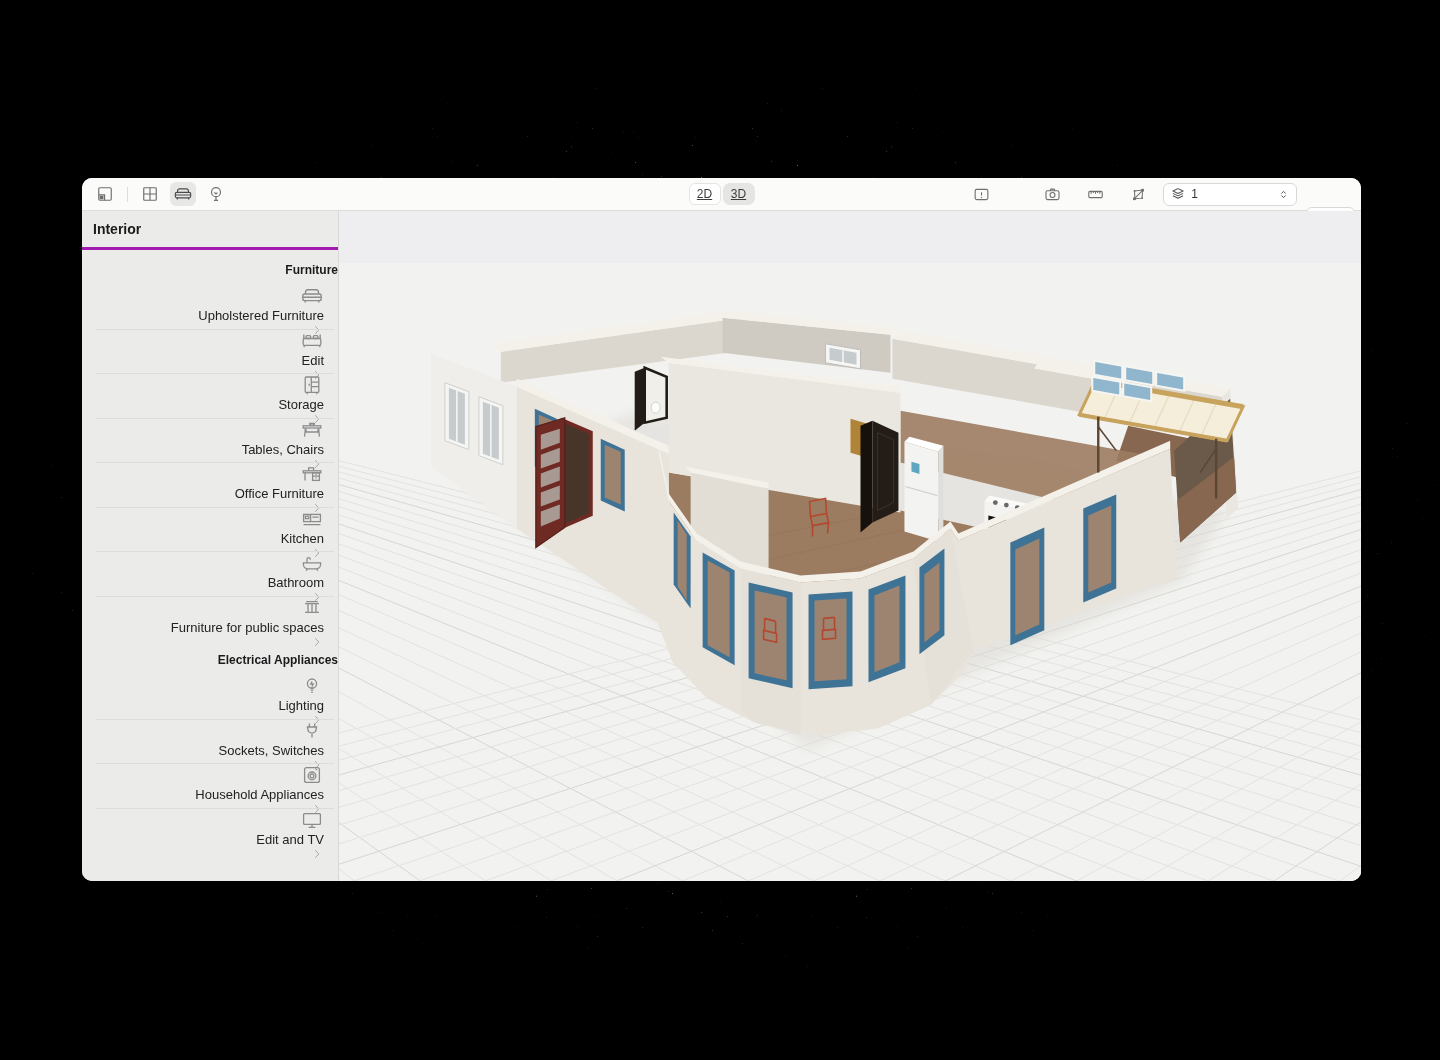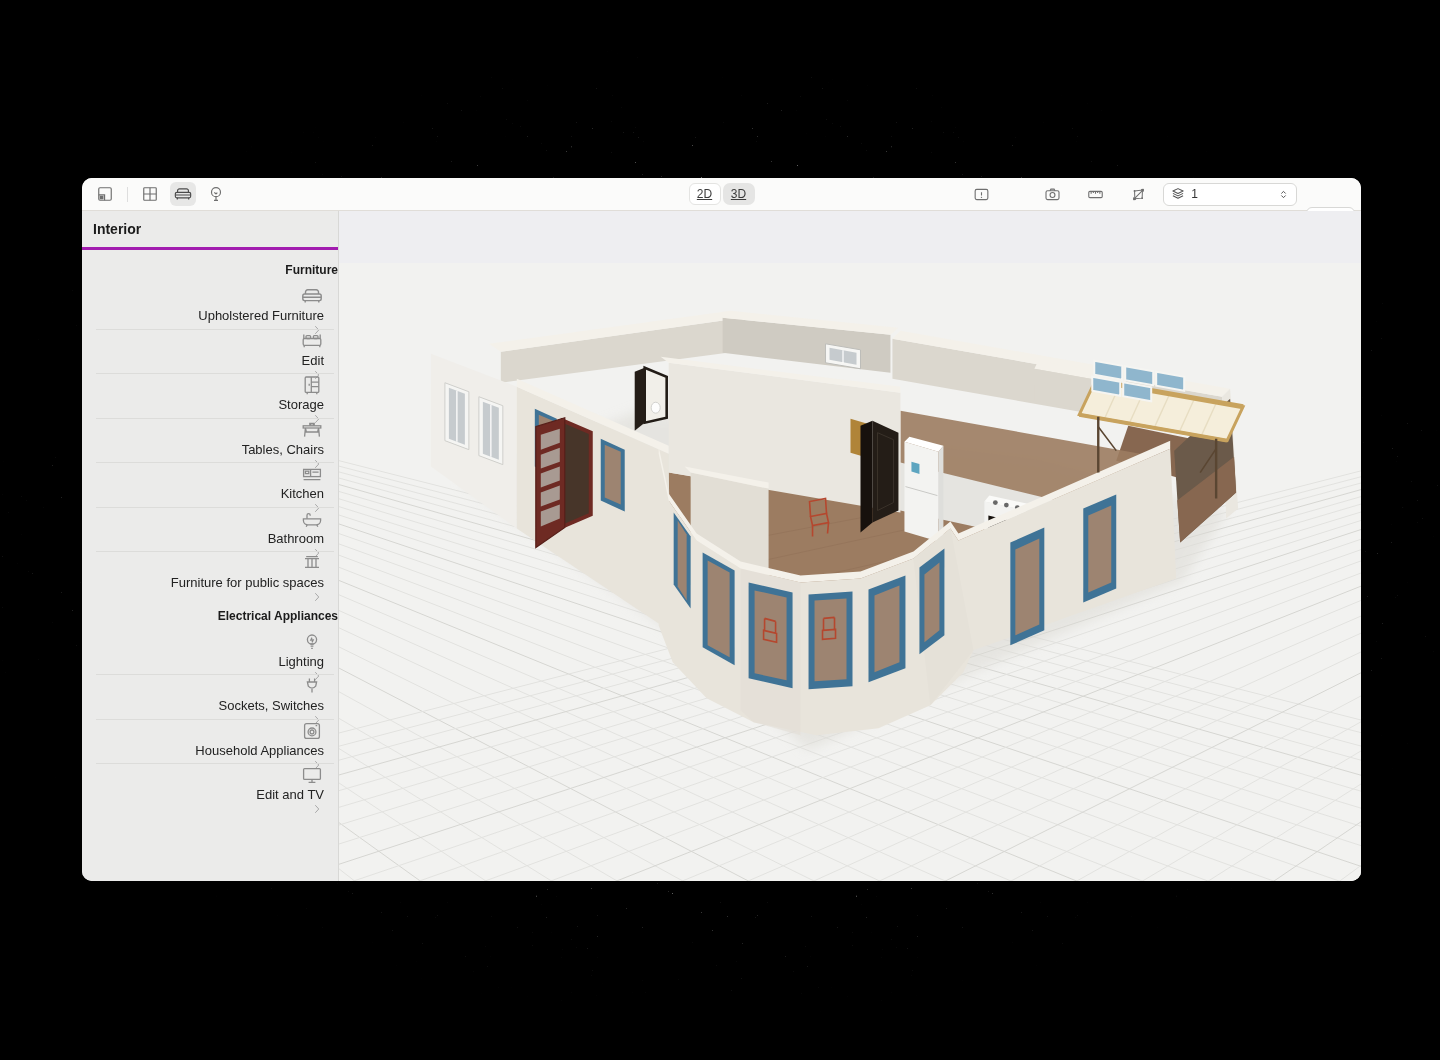--- a/index.html
+++ b/index.html
@@ -295,20 +295,29 @@
     <svg class="row-icon icon" viewBox="0 0 24 24">
                 <use href="#i-table-chair-icon"></use>
               </svg>
     <span class="row-label">Tables, Chairs</span>
     <svg class="chev icon" width="14" height="14" viewBox="0 0 24 24">
                 <use href="#i-chevron-right-icon"></use>
               </svg>
   </div>
             <div class="sb-row">
     <svg class="row-icon icon" viewBox="0 0 24 24">
+                <use href="#i-desk-icon"></use>
+              </svg>
+    <span class="row-label">Office Furniture</span>
+    <svg class="chev icon" width="14" height="14" viewBox="0 0 24 24">
+                <use href="#i-chevron-right-icon"></use>
+              </svg>
+  </div>
+            <div class="sb-row">
+    <svg class="row-icon icon" viewBox="0 0 24 24">
                 <use href="#i-kitchen-icon"></use>
               </svg>
     <span class="row-label">Kitchen</span>
     <svg class="chev icon" width="14" height="14" viewBox="0 0 24 24">
                 <use href="#i-chevron-right-icon"></use>
               </svg>
   </div>
             <div class="sb-row">
     <svg class="row-icon icon" viewBox="0 0 24 24">
                 <use href="#i-bathtub-icon"></use>

